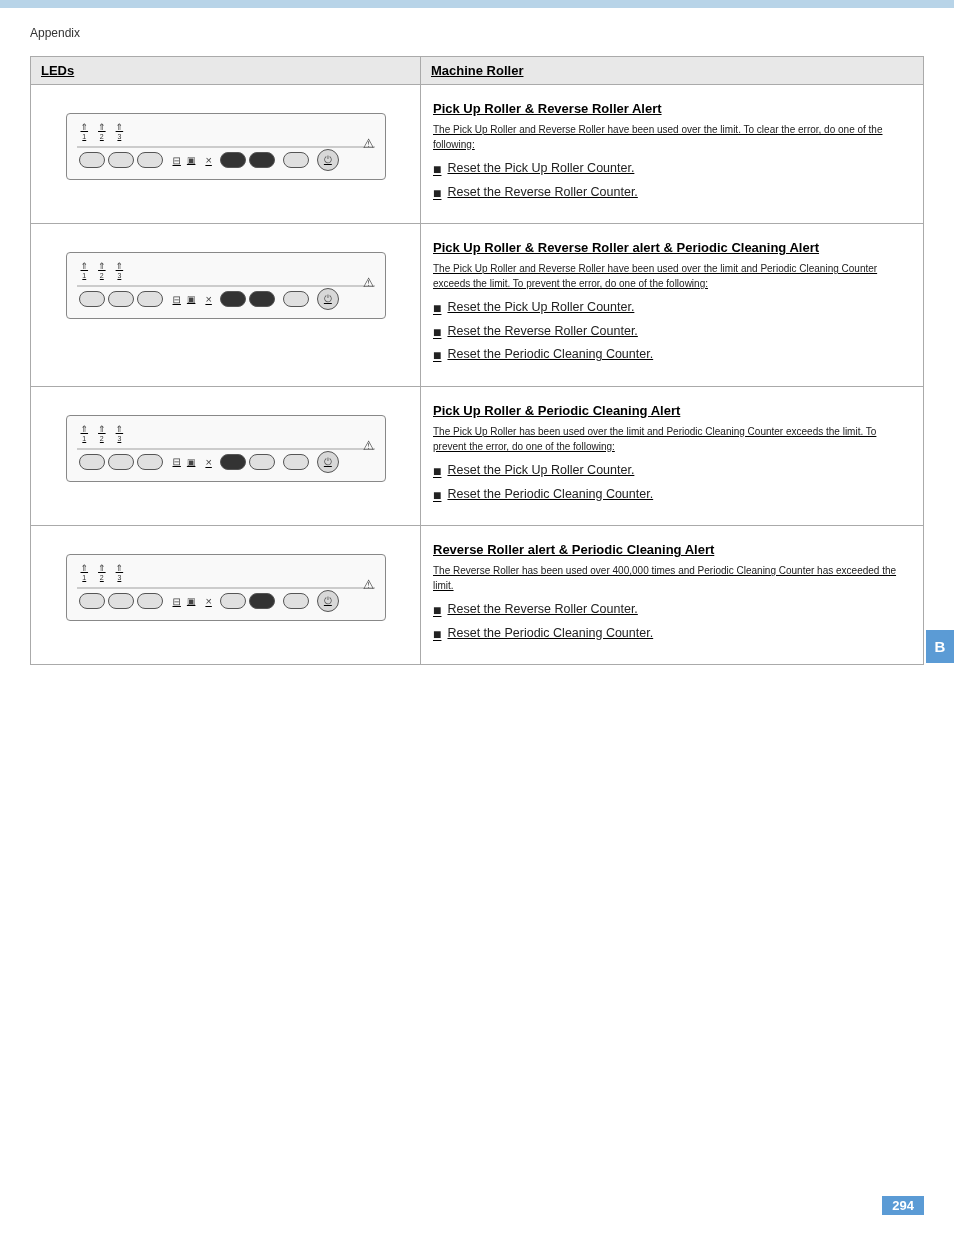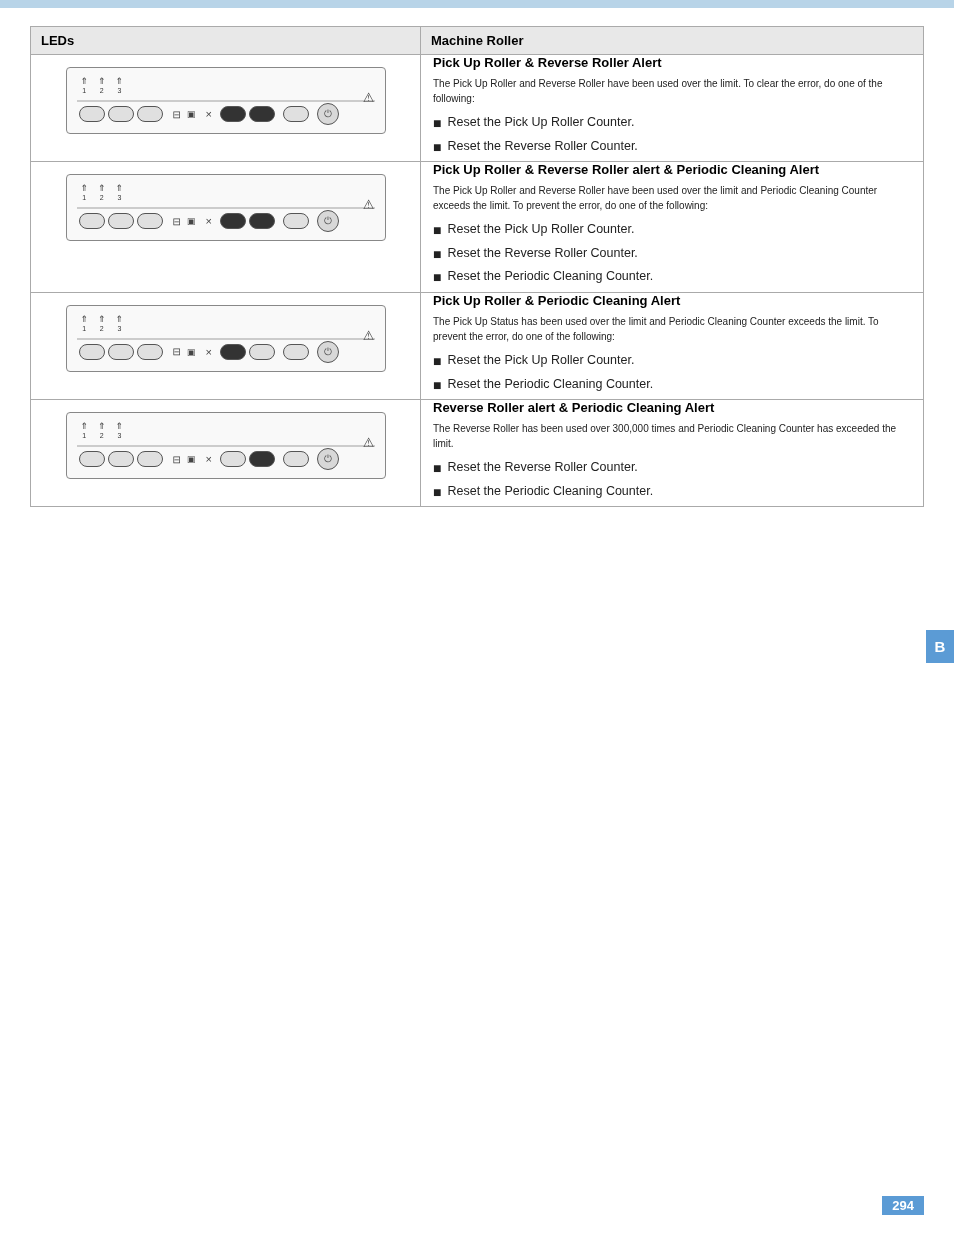--- a/index.html
+++ b/index.html
@@ -21,32 +21,33 @@
     }
     .breadcrumb {
       font-size: 12px;
       color: #333;
       margin-bottom: 16px;
     }
     .main-table {
       width: 100%;
       border-collapse: collapse;
       border: 1px solid #aaa;
+      text-decoration: underline;
     }
     .main-table th {
       background: #e8e8e8;
       border: 1px solid #aaa;
       padding: 6px 10px;
       font-size: 13px;
       font-weight: bold;
       text-align: left;
     }
     .main-table td {
       border: 1px solid #aaa;
-      padding: 0 12px;
+      padding: 16px 12px;
       vertical-align: top;
     }
     .led-cell {
       width: 390px;
       min-height: 140px;
     }
     .status-cell {
       width: auto;
     }
     .status-title {
@@ -196,20 +197,21 @@
       padding: 8px 6px;
       width: 28px;
       text-align: center;
     }
   </style>
 </head>
 <body>
 
 <div class="top-bar"></div>
 <div class="page-content">
+  <div class="breadcrumb">Appendix</div>
 
   <table class="main-table">
     <thead>
       <tr>
         <th>LEDs</th>
         <th>Machine Roller</th>
       </tr>
     </thead>
     <tbody id="table-body">
 
@@ -361,21 +363,21 @@
                 <div class="btn-group" style="margin-left: 4px;">
                   <span class="btn-oval"></span>
                 </div>
                 <div class="power-btn">⏻</div>
               </div>
               <span class="alert-icon">⚠</span>
             </div>
           </td>
           <td class="status-cell">
             <div class="status-title">Pick Up Roller &amp; Periodic Cleaning Alert</div>
-            <div class="status-desc">The Pick Up Status has been used over the limit and Periodic Cleaning Counter exceeds the limit. To prevent the error, do one of the following:</div>
+            <div class="status-desc">The Pick Up Roller has been used over the limit and Periodic Cleaning Counter exceeds the limit. To prevent the error, do one of the following:</div>
             <div class="bullet-item">
               <span class="bullet-icon">■</span>
               <span>Reset the Pick Up Roller Counter.</span>
             </div>
             <div class="bullet-item">
               <span class="bullet-icon">■</span>
               <span>Reset the Periodic Cleaning Counter.</span>
             </div>
           </td>
         </tr>
@@ -415,21 +417,21 @@
                 <div class="btn-group" style="margin-left: 4px;">
                   <span class="btn-oval"></span>
                 </div>
                 <div class="power-btn">⏻</div>
               </div>
               <span class="alert-icon">⚠</span>
             </div>
           </td>
           <td class="status-cell">
             <div class="status-title">Reverse Roller alert &amp; Periodic Cleaning Alert</div>
-            <div class="status-desc">The Reverse Roller has been used over 300,000 times and Periodic Cleaning Counter has exceeded the limit.</div>
+            <div class="status-desc">The Reverse Roller has been used over 400,000 times and Periodic Cleaning Counter has exceeded the limit.</div>
             <div class="bullet-item">
               <span class="bullet-icon">■</span>
               <span>Reset the Reverse Roller Counter.</span>
             </div>
             <div class="bullet-item">
               <span class="bullet-icon">■</span>
               <span>Reset the Periodic Cleaning Counter.</span>
             </div>
           </td>
         </tr>

